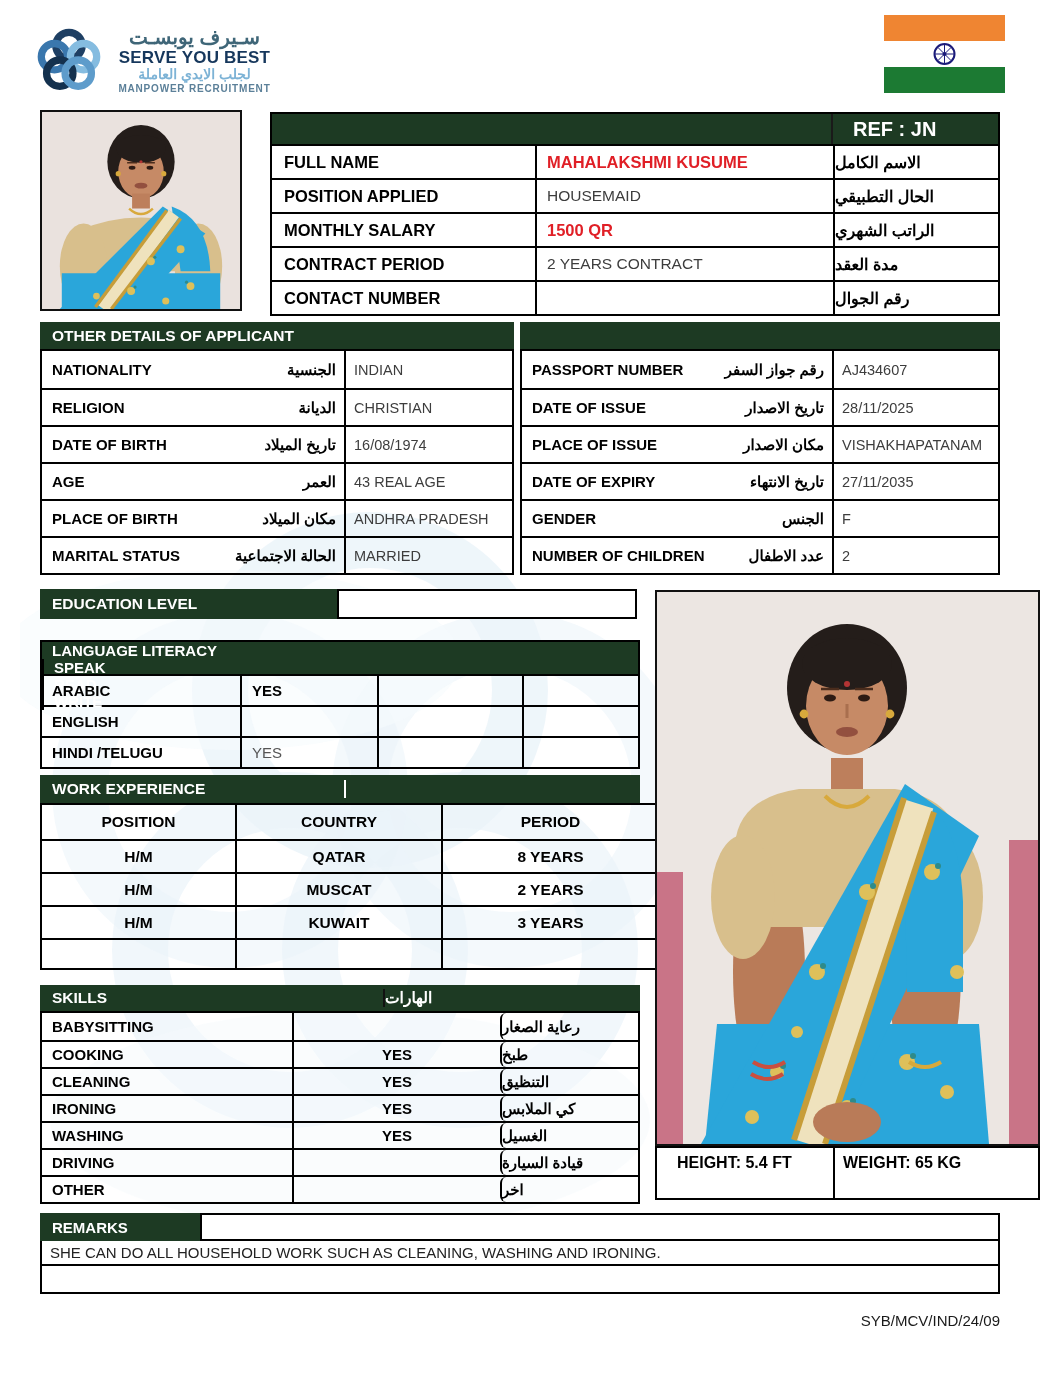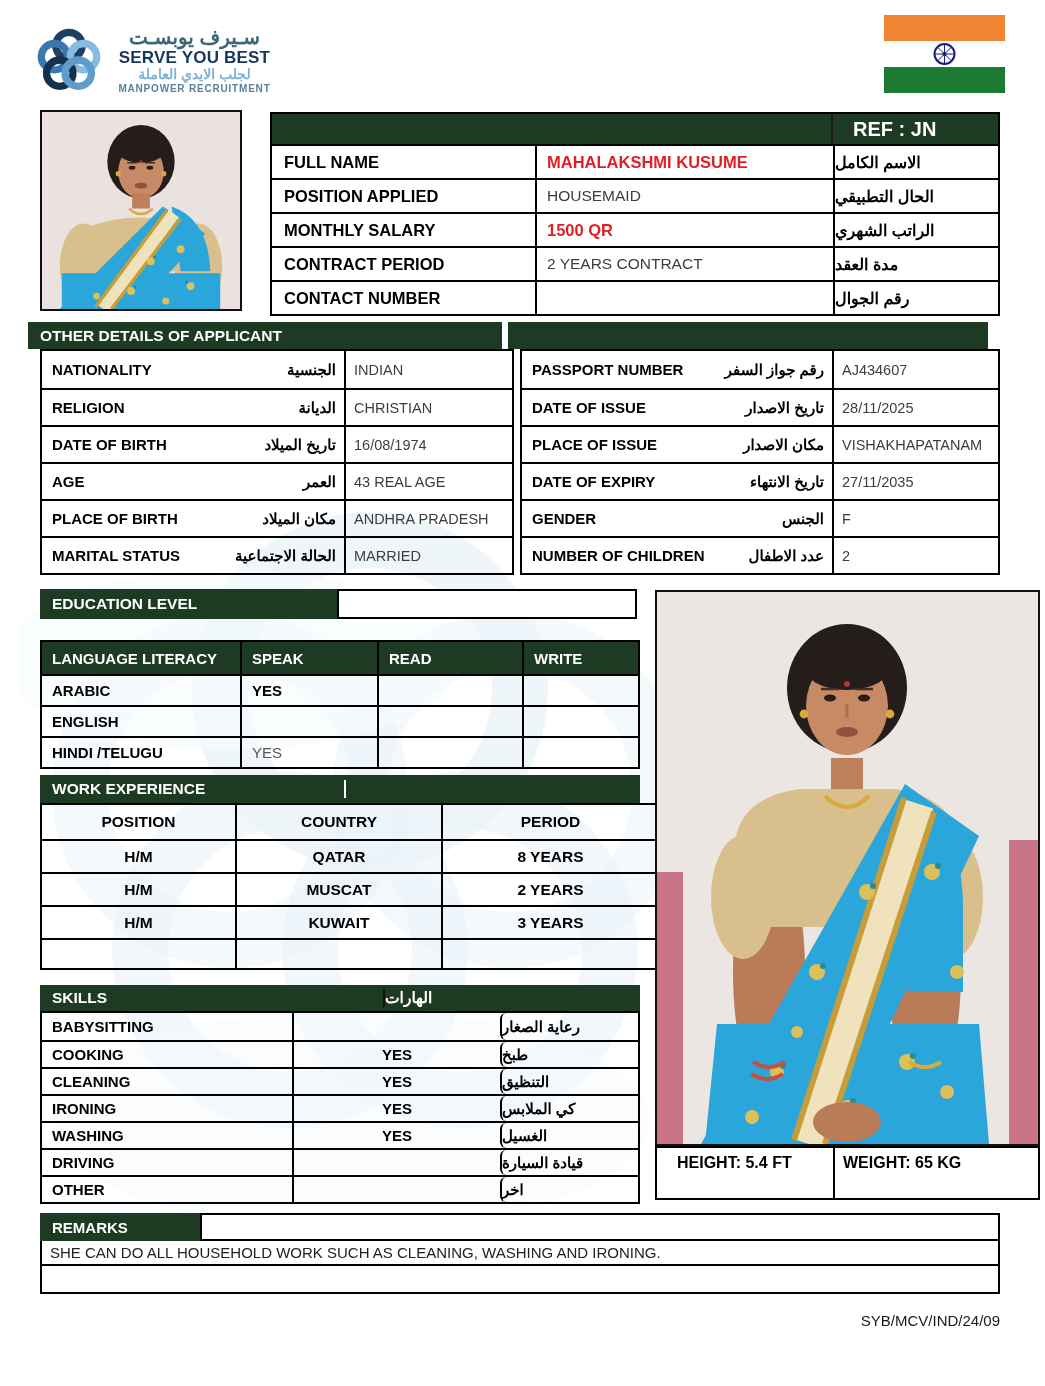--- a/index.html
+++ b/index.html
@@ -42,21 +42,21 @@
   .mt-row > div + div{border-left:var(--bd);}
   .mt-label{width:263px;padding-left:12px;font-weight:bold;font-size:16.5px;}
   .mt-value{width:298px;padding-left:10px;font-size:15.5px;color:var(--grayval);}
   .mt-value.val-red{color:var(--red);font-weight:bold;font-size:16.5px;}
   .mt-ar{flex:1;justify-content:flex-end;padding-right:10px;font-weight:bold;font-size:16px;direction:rtl;}
 
   
   .gbar{background:var(--green);color:#fff;font-weight:bold;display:flex;align-items:center;padding:0 12px;font-size:15.5px;}
 
   
-  .od-titlebar{left:28px;top:322px;width:960px;height:27px;display:flex;gap:6px;}
+  .od-titlebar{left:40px;top:322px;width:960px;height:27px;display:flex;gap:6px;}
   .od-title-left{width:474px;}
   .od-title-right{flex:1;}
   .od-wrap{left:40px;top:349px;width:960px;display:flex;gap:6px;}
   .od-table{border:var(--bd);background:transparent;}
   .od-table.left{width:474px;}
   .od-table.right{width:480px;}
   .od-row{display:flex;height:37px;align-items:stretch;}
   .od-row + .od-row{border-top:var(--bd);}
   .od-label{display:flex;align-items:center;justify-content:space-between;padding:0 8px 0 10px;text-align:center;}
   .od-table.left .od-label{width:302px;}
@@ -65,21 +65,21 @@
   .od-label .ar{font-weight:bold;font-size:15px;direction:rtl;}
   .od-value{flex:1;border-left:var(--bd);display:flex;align-items:center;padding-left:8px;font-size:14.5px;color:var(--grayval);}
 
   
   .edu-bar{left:40px;top:589px;width:297px;height:30px;}
   .edu-box{left:337px;top:589px;width:300px;height:30px;border:var(--bd);background:#fff;display:flex;align-items:center;padding-left:8px;font-size:14.5px;color:var(--grayval);}
 
   
   .lang-table{left:40px;top:640px;width:600px;border:var(--bd);}
   .lang-row{display:flex;height:31px;align-items:stretch;}
-  .lang-row.hdr{height:32px;background:var(--green);color:#fff;}
+  .lang-row.hdr{height:32px;background:var(--green);color:#fff;flex-direction:column;}
   .lang-row + .lang-row{border-top:var(--bd);}
   .lang-row > div{display:flex;align-items:center;padding-left:10px;font-size:15px;font-weight:bold;}
   .lang-row > div + div{border-left:var(--bd);}
   .lc1{width:198px;} .lc2{width:137px;} .lc3{width:145px;} .lc4{flex:1;}
   .lang-row .dim{font-weight:normal;color:#555;}
 
   
   .wx-bar{left:40px;top:775px;width:600px;height:28px;padding:0;display:flex;}
   .wx-bar .seg1{width:306px;border-right:2px solid #ffffff;display:flex;align-items:center;padding-left:12px;}
   .wx-table{left:40px;top:803px;width:620px;border:var(--bd);}

